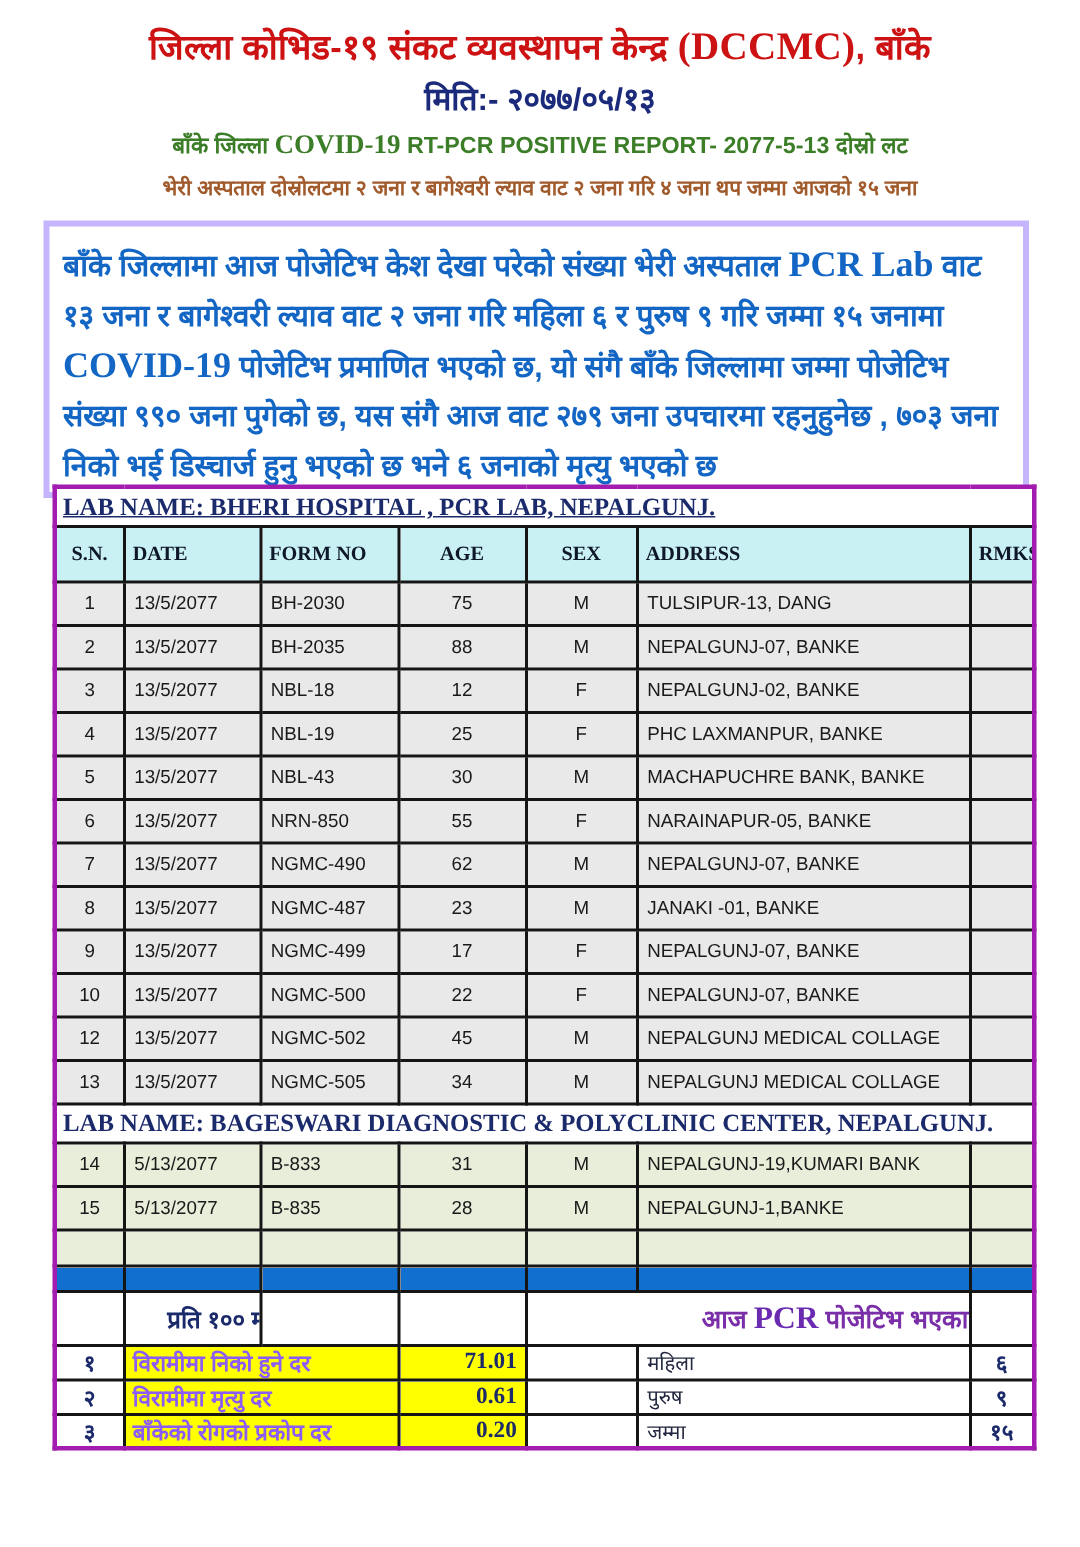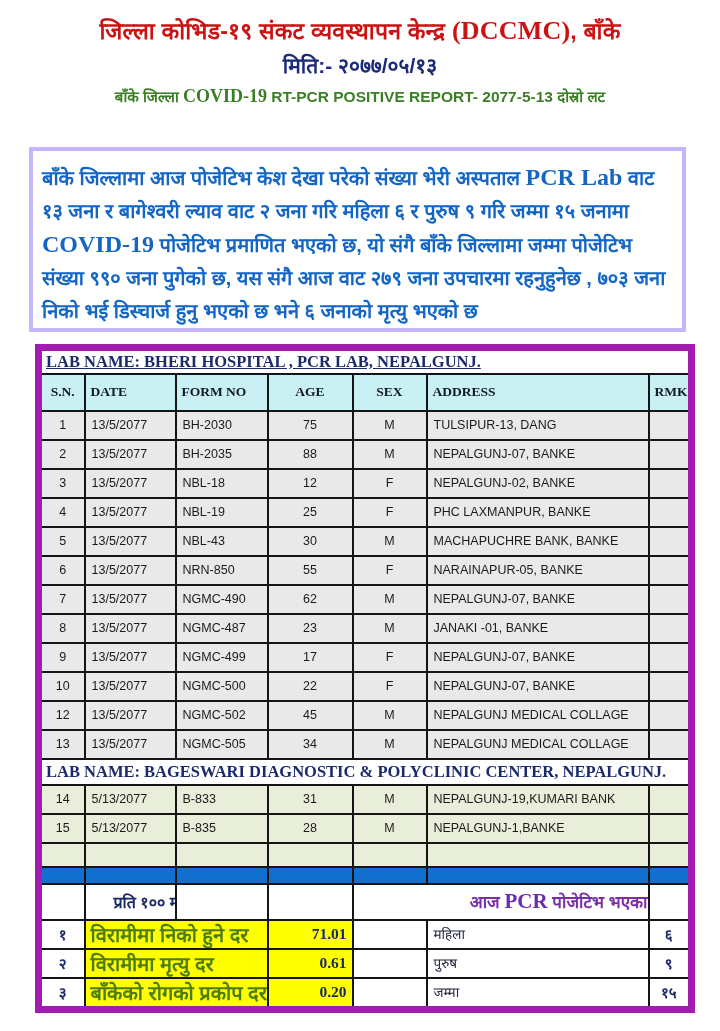--- a/index.html
+++ b/index.html
@@ -31,23 +31,23 @@
   .sum-box p {
     font-size:20px; font-weight:bold; color:#1366c4; line-height:33px;
     text-align:left;
   }
   .sum-box .latin-big {
     font-family:"Liberation Serif","DejaVu Serif",serif; font-size:24px; color:#1366c4;
   }
 
   
   table.main {
-    position:absolute; left:35px; top:344px; width:653px;
+    position:absolute; left:35px; top:323px; width:653px;
     border-collapse:collapse; table-layout:fixed;
-    border:7px solid #a21caf;
+    border:3px solid #a21caf;
   }
   table.main td, table.main th { border:2px solid #151515; overflow:hidden; white-space:nowrap; }
   tr.lab-title-row td {
     background:#fff; height:26px; padding-left:4px;
     font-family:"Liberation Serif","DejaVu Serif",serif;
     font-weight:bold; font-size:16.5px; color:#1b2a6b; text-align:left;
   }
   tr.lab-title-row td.underlined { text-decoration:underline; }
   tr.cols-row th {
     background:#c9f0f2; height:37px;
@@ -69,36 +69,37 @@
     font-size:16px; font-weight:bold; color:#1b2a6b; padding-left:5px; text-align:left;
   }
   .today-pcr {
     color:#7a2ea8; font-weight:bold; font-size:17px; text-align:right; padding-left:12px;
   }
   .today-pcr .pcr-serif {
     font-family:"Liberation Serif","DejaVu Serif",serif; font-size:21px; color:#6a2bb0;
   }
   tr.sum-row td { height:23px; }
   td.sum-sn { text-align:center; font-size:15px; font-weight:bold; color:#1b2a6b; background:#fff; }
-  td.sum-label { font-size:20px; font-weight:bold; color:#4d7c0f; text-align:left; padding-left:5px; }
+  td.sum-label { font-size:15px; font-weight:bold; color:#8b5cf6; text-align:left; padding-left:5px; }
   td.sum-val {
     font-family:"Liberation Serif","DejaVu Serif",serif;
     font-size:15.5px; color:#1b2a6b; text-align:right; padding-right:5px; font-weight:bold;
   }
   td.sum-right-label { background:#fff; font-size:13.5px; color:#22283f; text-align:left; padding-left:6px; font-weight:normal; }
   td.sum-right-val { background:#fff; font-size:15px; font-weight:bold; color:#1b2a6b; text-align:center; }
   td.plain { background:#fff; }
 </style>
 </head>
 <body>
 
 <div class="hdr center">
   <div class="title-red"><span>जिल्ला कोभिड-१९ संकट व्यवस्थापन केन्द्र </span><span class="latin">(DCCMC)</span><span>, बाँके</span></div>
   <div class="date-line">मिति:- २०७७/०५/१३</div>
   <div class="report-line"><span>बाँके जिल्ला </span><span class="latin-serif">COVID-19</span><span class="latin-sans"> RT-PCR POSITIVE REPORT- 2077-5-13 </span><span>दोस्रो लट</span></div>
+  <div class="batch-line">भेरी अस्पताल दोस्रोलटमा २ जना र बागेश्वरी ल्याव वाट २ जना गरि ४ जना थप जम्मा आजको १५ जना</div>
 </div>
 
 <div class="sum-box">
   <p><span>बाँके जिल्लामा आज पोजेटिभ केश देखा परेको संख्या भेरी अस्पताल </span><span class="latin-big">PCR Lab</span><span> वाट १३ जना र बागेश्वरी ल्याव वाट २ जना गरि महिला ६ र पुरुष ९ गरि जम्मा १५ जनामा </span><span class="latin-big">COVID-19</span><span> पोजेटिभ प्रमाणित भएको छ, यो संगै बाँके जिल्लामा जम्मा पोजेटिभ संख्या ९९० जना पुगेको छ, यस संगै आज वाट २७९ जना उपचारमा रहनुहुनेछ , ७०३ जना निको भई डिस्चार्ज हुनु भएको छ भने ६ जनाको मृत्यु भएको छ</span></p>
 </div>
 
 <table class="main">
   <colgroup>
     <col style="width:46px">
       <col style="width:91px">

